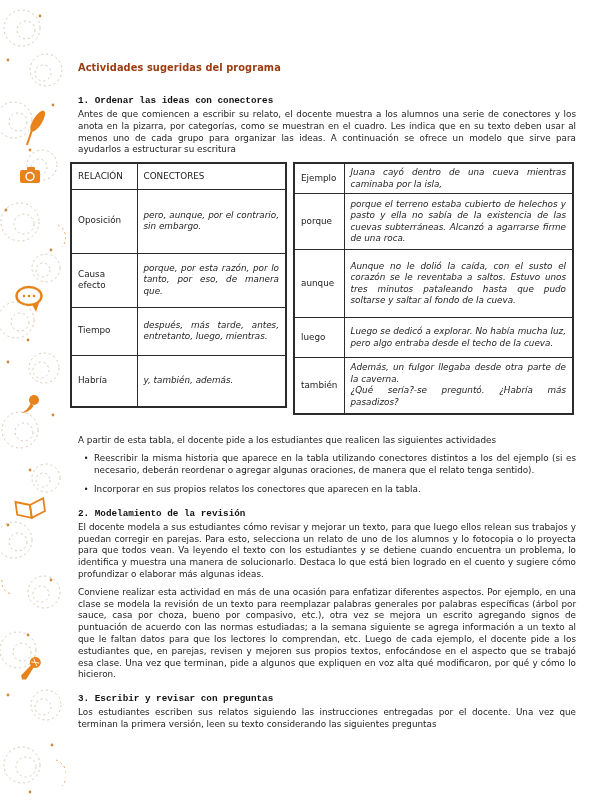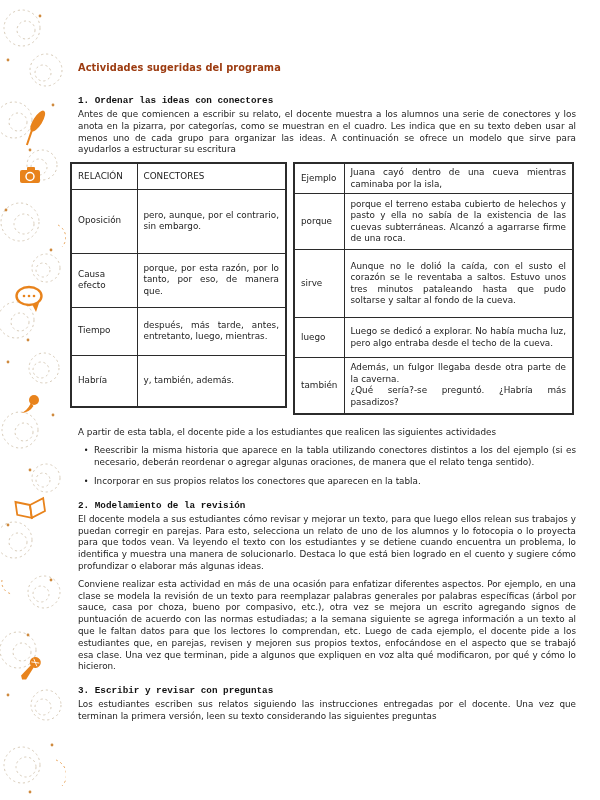--- a/index.html
+++ b/index.html
@@ -29,22 +29,22 @@
   table.conn{width:215px;}
   table.conn col.c1{width:66px;} table.conn col.c2{width:149px;}
   table.ex{width:279px;}
   table.ex col.c1{width:50px;} table.ex col.c2{width:229px;}
   table, td, th{border:1px solid #2b2b2b;}
   table{border-width:2px;}
   td,th{
     font-size:8.8px;line-height:11.5px;font-weight:normal;
     padding:3px 6px;vertical-align:middle;text-align:left;
   }
-  td.just{text-align:justify;}
-  .intro-line{font-size:8.8px;line-height:11.8px;margin:12px 0 7px 8px;}
+  td.just{text-align:justify;font-style:italic;}
+  .intro-line{font-size:8.8px;line-height:11.8px;margin:20px 0 7px 8px;}
   ul.bullets{list-style:none;margin:0 0 4px 8px;padding:0;}
   ul.bullets li{display:flex;margin:0 0 7px 0;font-size:8.8px;line-height:11.8px;}
   ul.bullets .dot{flex:0 0 16px;text-align:center;font-size:8px;}
   ul.bullets .btxt{flex:1;text-align:justify;}
 </style>
 </head>
 <body>
 
 <div class="page">
 
@@ -182,21 +182,21 @@
         <tbody>
             <tr style="height:26px">
           <td>Ejemplo</td>
           <td class="just">Juana cayó dentro de una cueva mientras caminaba por la isla,</td>
         </tr>
         <tr style="height:56px">
           <td>porque</td>
           <td class="just">porque el terreno estaba cubierto de helechos y pasto y ella no sabía de la existencia de las cuevas subterráneas. Alcanzó a agarrarse firme de una roca.</td>
         </tr>
         <tr style="height:68px">
-          <td>sirve</td>
+          <td>aunque</td>
           <td class="just">Aunque no le dolió la caída, con el susto el corazón se le reventaba a saltos. Estuvo unos tres minutos pataleando hasta que pudo soltarse y saltar al fondo de la cueva.</td>
         </tr>
         <tr style="height:40px">
           <td>luego</td>
           <td class="just">Luego se dedicó a explorar. No había mucha luz, pero algo entraba desde el techo de la cueva.</td>
         </tr>
         <tr style="height:56px">
           <td>también</td>
           <td class="just">
             <div>Además, un fulgor llegaba desde otra parte de la caverna.</div>

